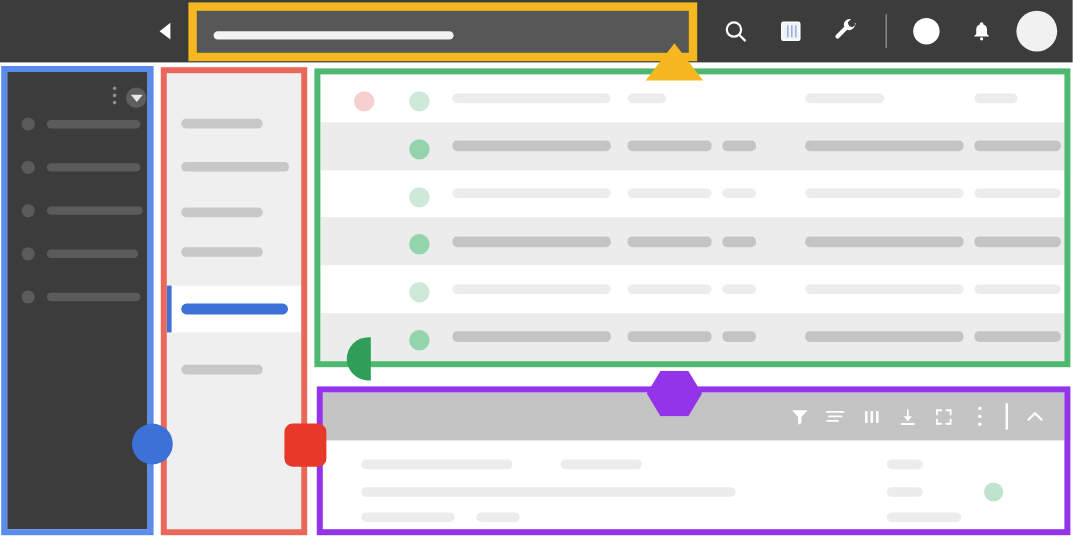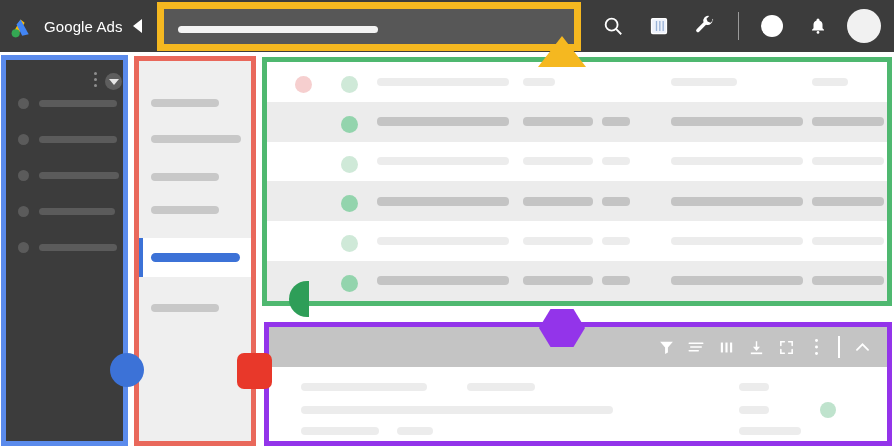--- a/index.html
+++ b/index.html
@@ -74,30 +74,20 @@
   .mk-circle{left:110px;top:353px;width:34px;height:34px;border-radius:50%;background:#3c72d7;}
   .mk-rsq{left:237px;top:353px;width:35px;height:36px;border-radius:7px;background:#e8382a;}
 </style>
 </head>
 <body>
 
 <div id="app">
 
   <div class="header">
 
-    <div class="brand">
-      <svg class="brand-logo" viewBox="0 0 32 28">
-        <path d="M3 24 L13 6 L18 10 L9 26 Z" fill="#fbbc04"></path>
-        <path d="M13 6 L23 24 L15 26 L8 12 Z" fill="#4285f4"></path>
-        <circle cx="7" cy="23" r="5" fill="#34a853"></circle>
-      </svg>
-      <div class="brand-text">
-        <span class="b-bold">Google</span><span> Ads</span>
-      </div>
-    </div>
     <div class="collapse-arrow"></div>
 
     <div class="search-wrap">
       <div class="search-skel"></div>
     </div>
 
     <div class="hdr-icons">
       <div class="hicon">
         <svg width="22" height="22" viewBox="0 0 24 24" fill="none" stroke="#ffffff" stroke-width="2">
           <circle cx="10.5" cy="10.5" r="6.5"></circle>

